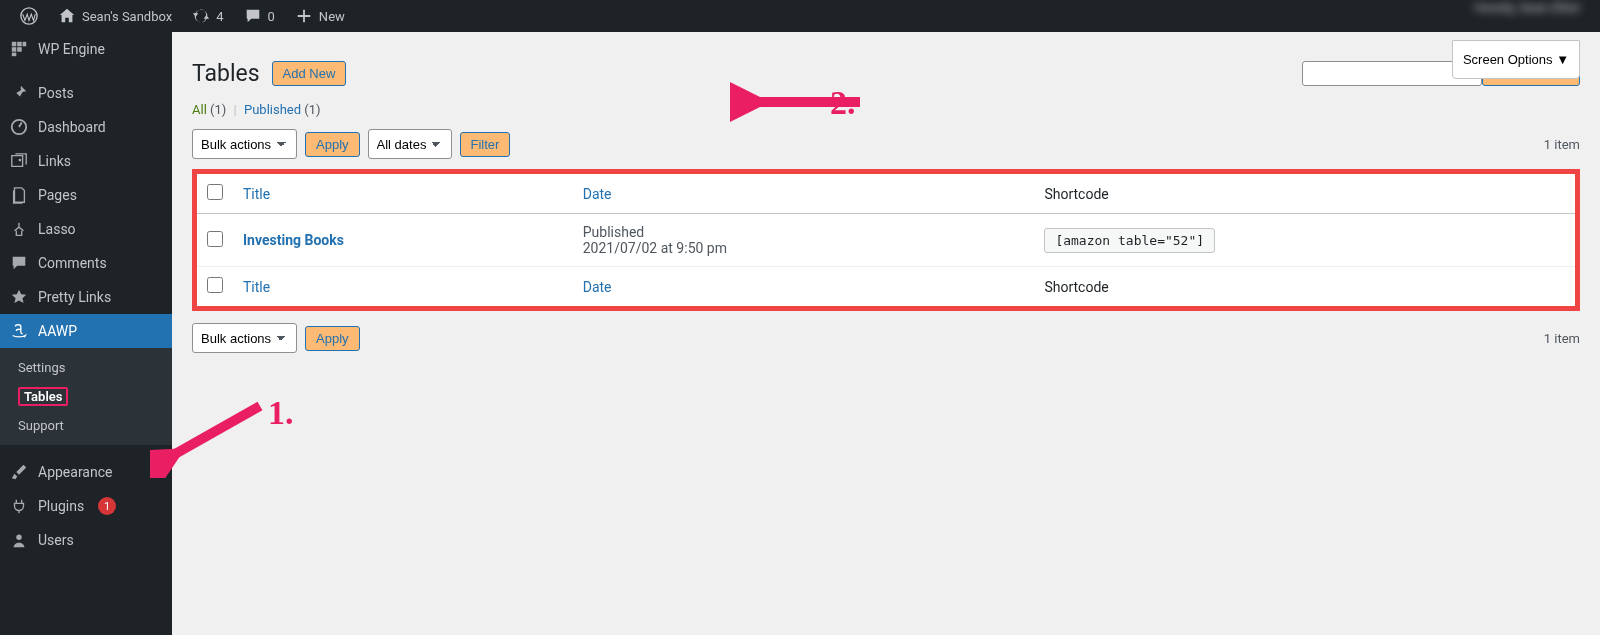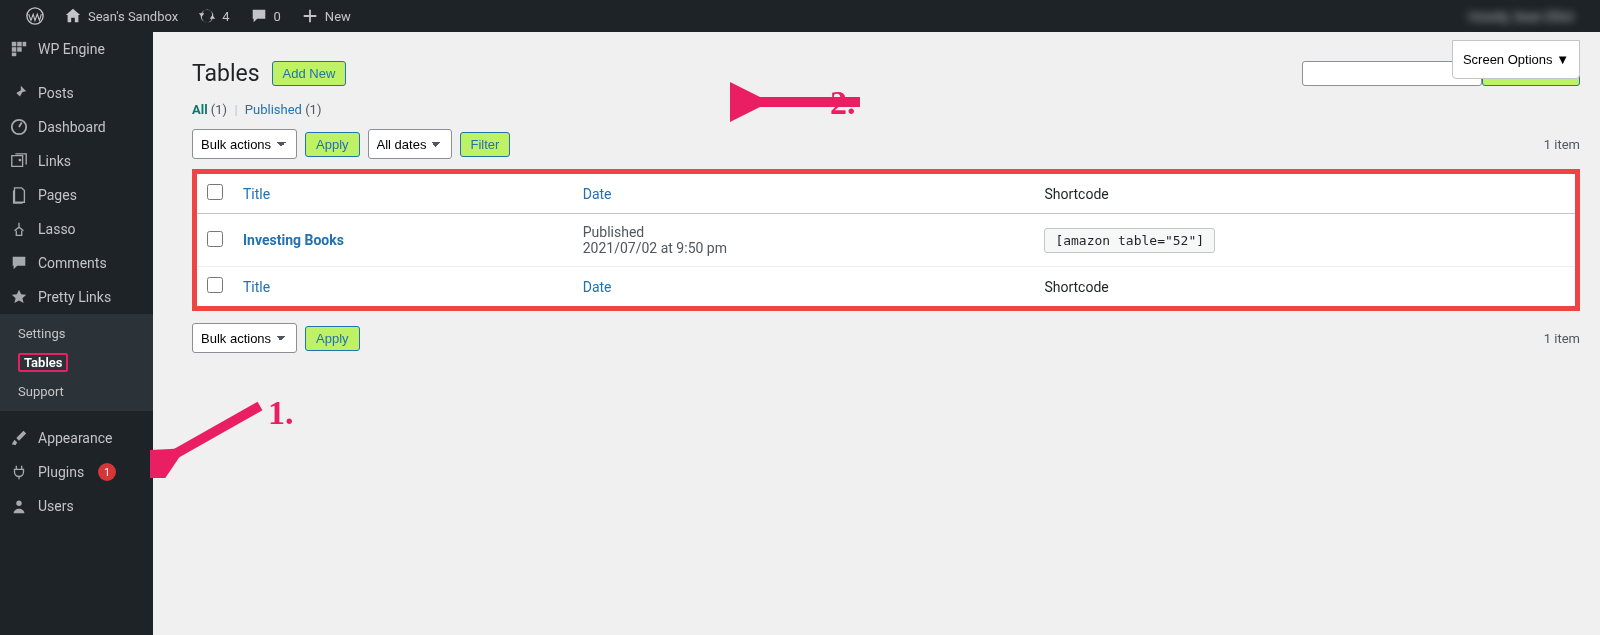--- a/index.html
+++ b/index.html
@@ -1,45 +1,45 @@
 <!DOCTYPE html>
 <html><head>
 <meta charset="utf-8">
 <style>
 * { box-sizing: border-box; margin: 0; padding: 0; }
 body { font-family: -apple-system, BlinkMacSystemFont, "Segoe UI", Roboto, sans-serif; font-size: 13px; background: #f0f0f1; color: #1d2327; }
 
-.admin-bar { position: fixed; top: 0; left: 0; right: 0; height: 32px; background: #1d2327; color: #c3c4c7; display: flex; align-items: center; padding: 0 18px; z-index: 1000; font-size: 13px; }
+.admin-bar { position: fixed; top: 0; left: 0; right: 0; height: 32px; background: #1d2327; color: #c3c4c7; display: flex; padding: 0 12px; z-index: 1000; font-size: 13px; }
 .admin-bar .left { display: flex; align-items: center; gap: 4px; }
 .admin-bar .right { margin-left: auto; margin-right: 8px; filter: blur(4px); color: #c3c4c7; }
 .admin-bar .item { display: inline-flex; align-items: center; padding: 0 8px; height: 32px; cursor: pointer; gap: 6px; }
 
-.sidebar { position: fixed; top: 32px; left: 0; bottom: 0; width: 153px; background: #1d2327; color: #c3c4c7; z-index: 900; overflow-y: auto; font-size: 14px; }
+.sidebar { position: fixed; top: 32px; left: 0; bottom: 0; width: 172px; background: #1d2327; color: #c3c4c7; z-index: 900; overflow-y: auto; font-size: 14px; }
 .sidebar .menu-item { display: flex; align-items: center; padding: 8px 10px; cursor: pointer; gap: 10px; position: relative; }
 .sidebar .menu-item.sep-before { margin-top: 10px; }
 .sidebar .menu-item.active { background: #2271b1; color: #fff; }
 .sidebar .menu-item.active::after { content: ""; position: absolute; right: -8px; top: 50%; transform: translateY(-50%); width: 0; height: 0; border-top: 8px solid transparent; border-bottom: 8px solid transparent; border-right: 8px solid #f0f0f1; }
 .sidebar .submenu { background: #2c3338; padding: 6px 0; }
 .sidebar .sub-item { padding: 6px 10px 6px 18px; cursor: pointer; color: #c3c4c7; font-size: 13px; }
 .sidebar .sub-item.current { color: #fff; font-weight: 600; }
 .sidebar .sub-item.current .hl { display: inline-block; border: 2px solid #e91e63; padding: 0 4px; border-radius: 2px; }
 
 .icon-svg { width: 18px; height: 18px; fill: currentColor; flex-shrink: 0; }
 .icon-svg.grey { color: #a7aaad; }
 .badge { display: inline-flex; align-items: center; justify-content: center; background: #d63638; color: #fff; border-radius: 9px; min-width: 18px; height: 18px; font-size: 11px; padding: 0 5px; margin-left: 4px; }
 
 .content { margin-left: 172px; margin-top: 32px; padding: 0 20px 20px 20px; position: relative; }
 .screen-options { position: absolute; top: 8px; right: 20px; background: #fff; border: 1px solid #c3c4c7; padding: 11px 10px; font-size: 13px; cursor: pointer; border-radius: 0 0 4px 4px; }
 .heading-row { display: flex; align-items: center; gap: 12px; padding-top: 28px; }
 .heading-row h1 { font-size: 23px; font-weight: 400; }
-.btn-outline { border: 1px solid #2271b1; color: #2271b1; background: #bef264; padding: 4px 10px; border-radius: 3px; cursor: pointer; font-size: 13px; }
+.btn-outline { border: 1px solid #2271b1; color: #2271b1; background: #fdba74; padding: 4px 10px; border-radius: 3px; cursor: pointer; font-size: 13px; }
 
 .subsubsub { margin-top: 16px; font-size: 13px; }
 .subsubsub a { color: #2271b1; text-decoration: none; }
-.subsubsub .current { color: #0f766e; font-weight: 700; }
+.subsubsub .current { color: #4d7c0f; font-weight: 400; }
 .subsubsub .count { color: #50575e; }
 .subsubsub .sep { color: #c3c4c7; margin: 0 4px; }
 
 .search-row { display: flex; justify-content: flex-end; gap: 0; margin-top: -26px; }
 .search-row input[type="search"] { width: 180px; padding: 3px 6px; border: 1px solid #8c8f94; border-radius: 3px; font-size: 13px; }
 
 .tablenav { display: flex; align-items: center; gap: 8px; margin-top: 12px; }
 .tablenav select { padding: 2px 24px 2px 8px; border: 1px solid #8c8f94; border-radius: 3px; font-size: 13px; background: #fff; height: 30px; appearance: none; background-image: linear-gradient(45deg, transparent 50%, #50575e 50%), linear-gradient(135deg, #50575e 50%, transparent 50%); background-position: calc(100% - 15px) 12px, calc(100% - 10px) 12px; background-size: 5px 5px; background-repeat: no-repeat; }
 .tablenav .count-right { margin-left: auto; font-size: 13px; color: #50575e; }
 
@@ -148,20 +148,27 @@
     <svg class="icon-svg grey" viewBox="0 0 20 20">
         <path d="M3 3h14v10H8l-4 4v-4H3z"></path>
       </svg>
     <span>Comments</span>
   </div>
   <div class="menu-item">
     <svg class="icon-svg grey" viewBox="0 0 20 20">
         <path d="M10 2l2.4 5 5.6.5-4.2 3.8 1.3 5.5L10 14l-5.1 2.8 1.3-5.5L2 7.5l5.6-.5z"></path>
       </svg>
     <span>Pretty Links</span>
+  </div>
+  <div class="menu-item active">
+    <svg class="icon-svg" viewBox="0 0 20 20">
+        <path d="M6 5c0-1 1-2 3-2s3 1 3 2v6c0 1 1 2 2 2M7 10c0-1 1-2 3-2 1 0 2 .5 2 1" fill="none" stroke="currentColor" stroke-width="1.5"></path>
+        <path d="M3 15c3 2 11 2 14 0l-1 2" fill="none" stroke="currentColor" stroke-width="1.5"></path>
+      </svg>
+    <span>AAWP</span>
   </div>
   <div class="submenu">
     <div class="sub-item"><span>Settings</span></div>
     <div class="sub-item current"><span class="hl">Tables</span></div>
     <div class="sub-item"><span>Support</span></div>
   </div>
   <div class="menu-item sep-before">
     <svg class="icon-svg grey" viewBox="0 0 20 20">
         <path d="M15 2l3 3-8 8-3-3zM5 12l3 3-2 3-4-1z"></path>
       </svg>

